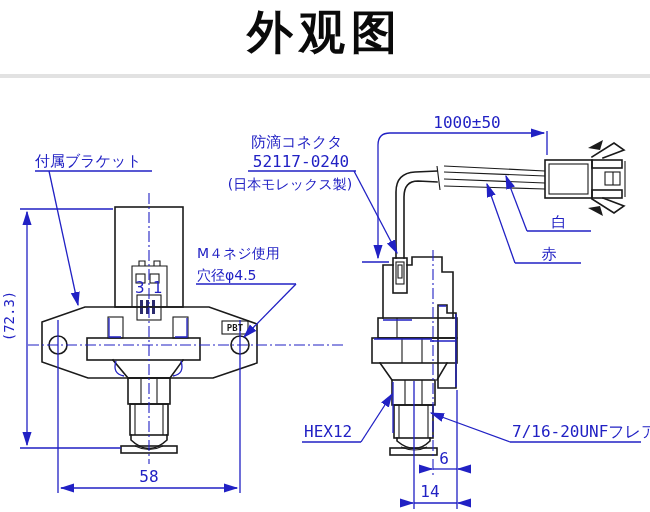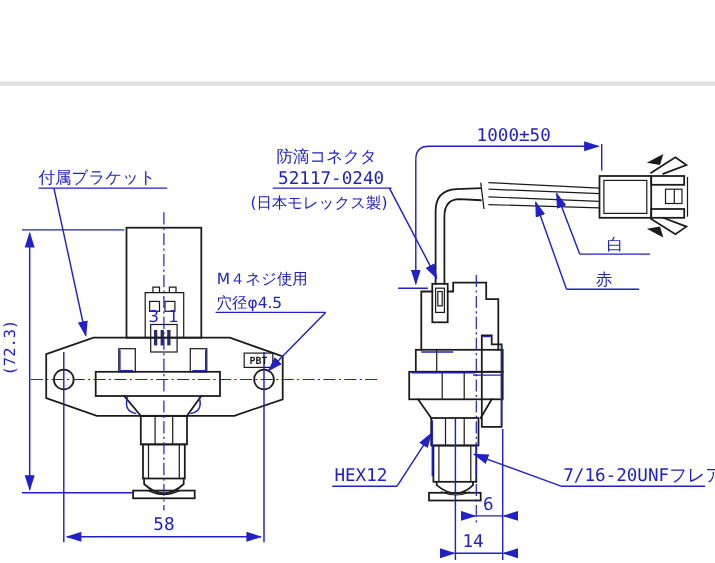--- a/index.html
+++ b/index.html
@@ -18,20 +18,21 @@
   .nt{fill:#2121c4;font-family:"DejaVu Sans Mono","Liberation Mono",monospace;font-size:16px;}
   .sm{font-size:14px;}
   .pbt{fill:#1b1b1b;font-family:"DejaVu Sans Mono",monospace;font-size:9px;font-weight:700;}
   .pin{fill:#2a2a6e;stroke:none;}
   .tri{fill:#1b1b1b;stroke:none;}
 </style>
 </head>
 <body>
 
 <div class="page">
+  <div class="title">外观图</div>
   <div class="divider"></div>
 
   <svg width="650" height="512" viewBox="0 0 650 512">
     <defs>
       <marker id="ab" markerWidth="12" markerHeight="9" refX="10" refY="3.5" orient="auto">
         <path d="M0,0 L11,3.5 L0,7 Z" fill="#2121c4"></path>
       </marker>
       <marker id="as" markerWidth="12" markerHeight="9" refX="1" refY="3.5" orient="auto">
         <path d="M11,0 L0,3.5 L11,7 Z" fill="#2121c4"></path>
       </marker>

